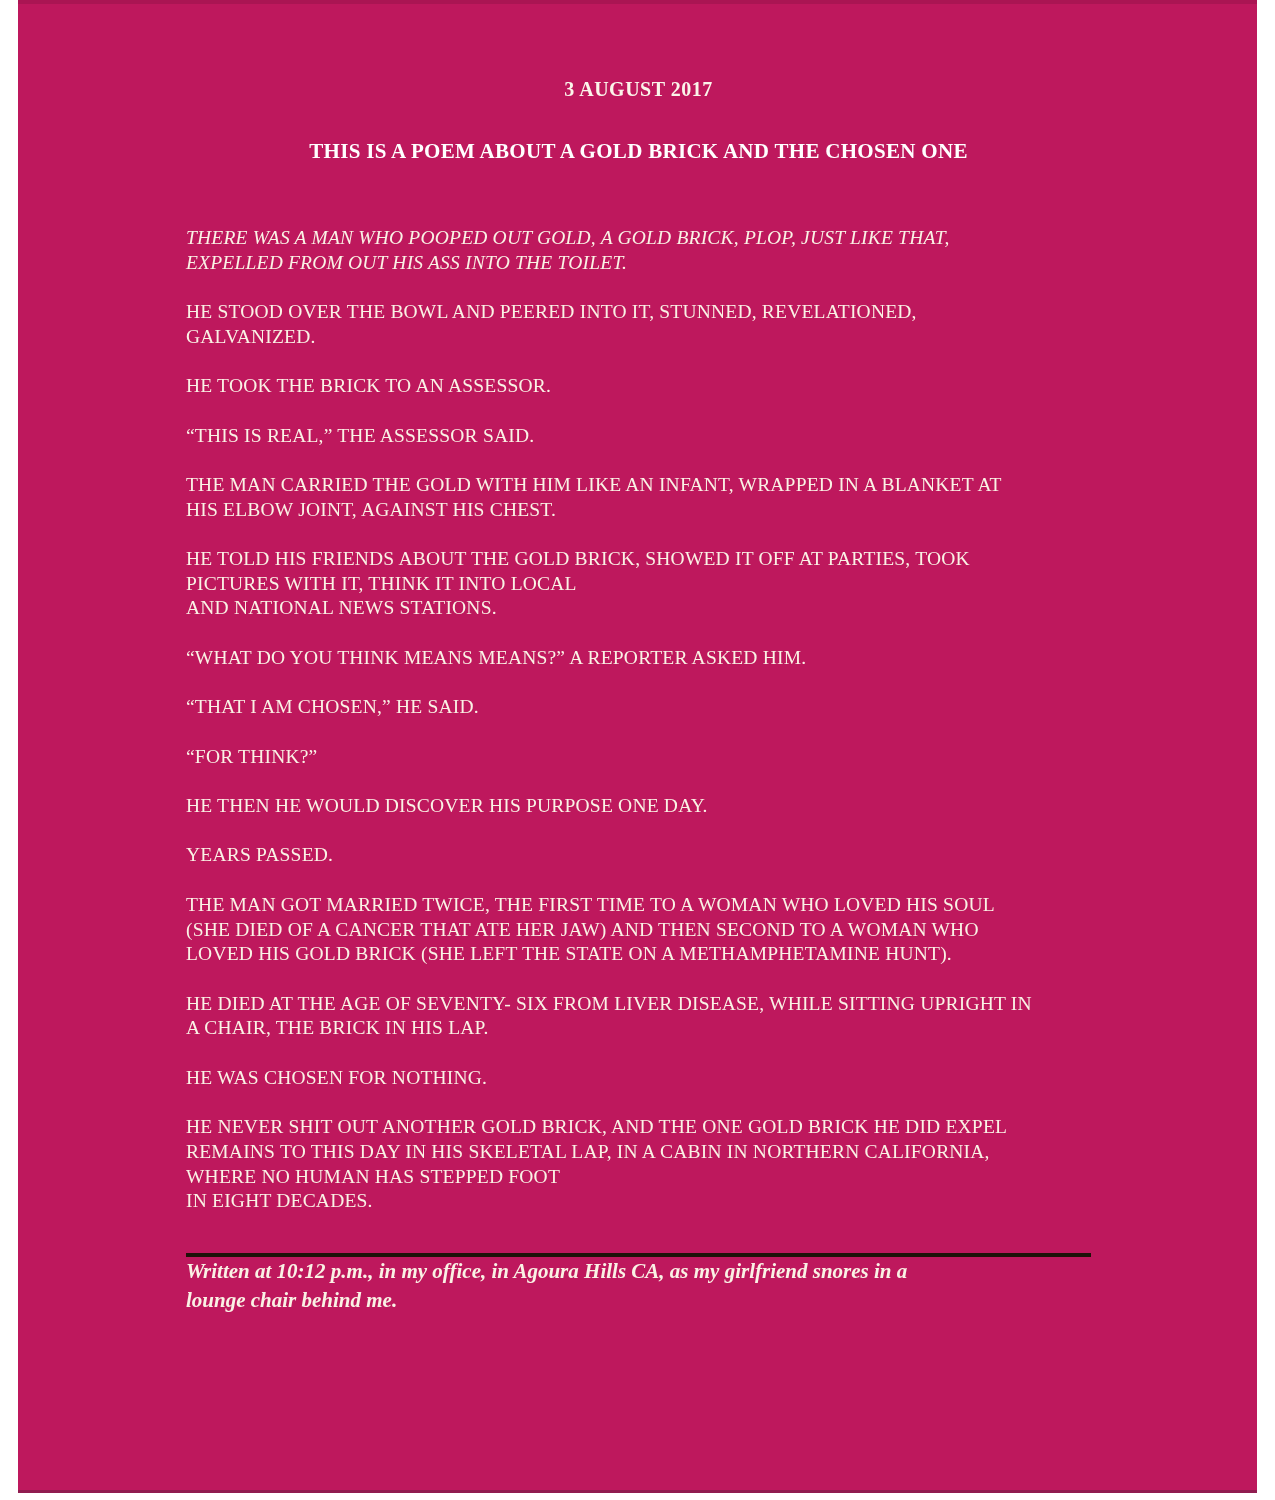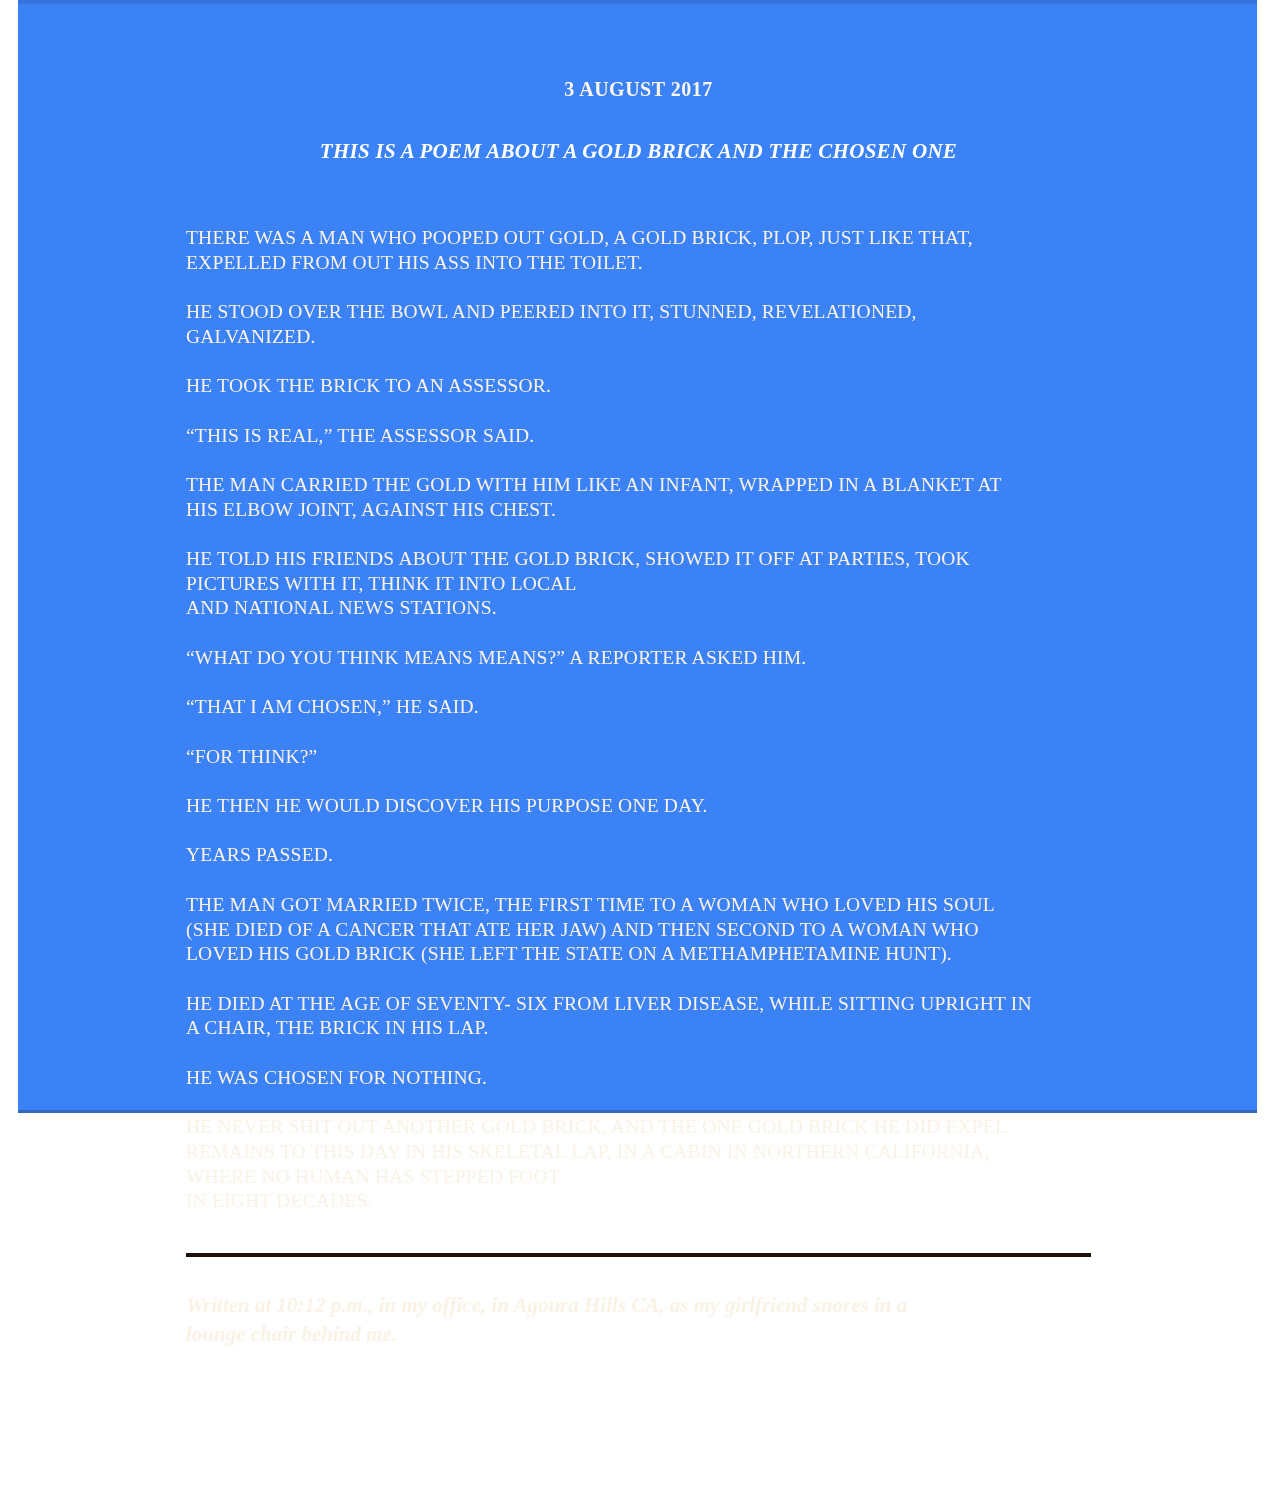--- a/index.html
+++ b/index.html
@@ -14,22 +14,22 @@
     position: relative;
     width: 1275px;
     height: 1500px;
     background: #ffffff;
   }
   .sheet {
     position: absolute;
     left: 18px;
     top: 0;
     width: 1239px;
-    height: 1113px;
-    background: #3b82f6;
+    height: 1493px;
+    background: #be185d;
   }
   .sheet-top-edge {
     position: absolute;
     left: 0; top: 0;
     width: 100%; height: 4px;
     background: rgba(0,0,0,0.10);
   }
   .sheet-bottom-edge {
     position: absolute;
     left: 0; bottom: 0;
@@ -53,41 +53,39 @@
     color: #FBF5EA;
   }
   .title {
     margin-top: 36px;
     font-size: 21px;
     line-height: 27px;
     font-weight: bold;
     text-align: center;
     letter-spacing: 0.3px;
     color: #FFFFFF;
-    font-style: italic;
   }
   .poem {
     margin-top: 61px;
   }
   .poem p {
     font-size: 19.5px;
     line-height: 24.7px;
     margin-top: 24.7px;
     white-space: pre-line;
     letter-spacing: 0.2px;
   }
-  .poem p:first-child { margin-top: 0; }
+  .poem p:first-child { margin-top: 0; font-style: italic; }
   .divider {
     margin-top: 39px;
     width: 905px;
     height: 4px;
     background: #1E1208;
   }
   .footer-note {
-    margin-top: 34px;
     font-size: 21px;
     line-height: 29px;
     font-weight: bold;
     font-style: italic;
     white-space: pre-line;
     color: #FAF2E5;
   }
 </style>
 </head>
 <body>

